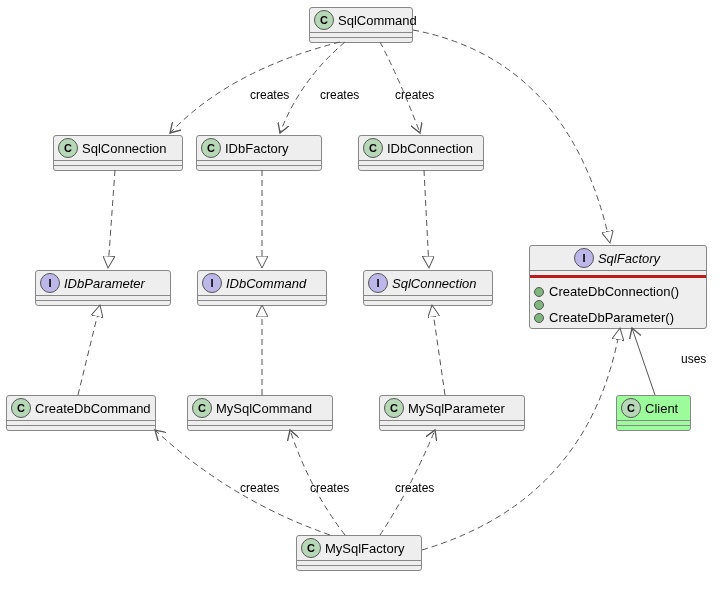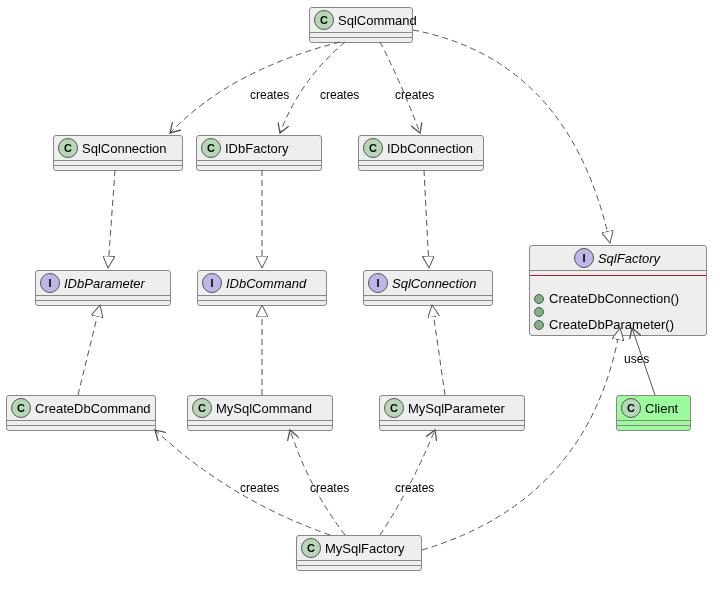--- a/index.html
+++ b/index.html
@@ -22,22 +22,22 @@
     display: flex;
     align-items: center;
     padding: 2px 6px 2px 4px;
     white-space: nowrap;
   }
   .divider {
     border-top: 1px solid #888;
     height: 4px;
   }
   .methods {
-    border-top: 1px solid #b91c1c;
-    padding: 15px 4px 2px 4px;
+    border-top: 3px solid #b91c1c;
+    padding: 6px 4px 2px 4px;
   }
   .method-row {
     display: flex;
     align-items: center;
     white-space: nowrap;
     line-height: 16px;
   }
   .dot {
     width: 8px; height: 8px;
     border-radius: 50%;
@@ -201,21 +201,21 @@
   <div class="divider"></div>
     <div class="divider"></div>
 </div>
 
 <div class="edge-label" style="left:250px; top:88px;">creates</div>
 <div class="edge-label" style="left:320px; top:88px;">creates</div>
 <div class="edge-label" style="left:395px; top:88px;">creates</div>
 <div class="edge-label" style="left:240px; top:481px;">creates</div>
 <div class="edge-label" style="left:310px; top:481px;">creates</div>
 <div class="edge-label" style="left:395px; top:481px;">creates</div>
-<div class="edge-label" style="left:624px; top:352px;">uses</div>
+<div class="edge-label" style="left:681px; top:352px;">uses</div>
 
 <svg width="720" height="593">
   <defs>
     <marker id="tri" markerWidth="14" markerHeight="12" refX="12" refY="6" orient="auto">
       <path d="M0,0 L12,6 L0,12 Z" fill="#fff" stroke="#555" stroke-width="1"></path>
     </marker>
     <marker id="open" markerWidth="12" markerHeight="12" refX="10" refY="6" orient="auto">
       <path d="M0,0 L10,6 L0,12" fill="none" stroke="#555" stroke-width="1.3"></path>
     </marker>
   </defs>

